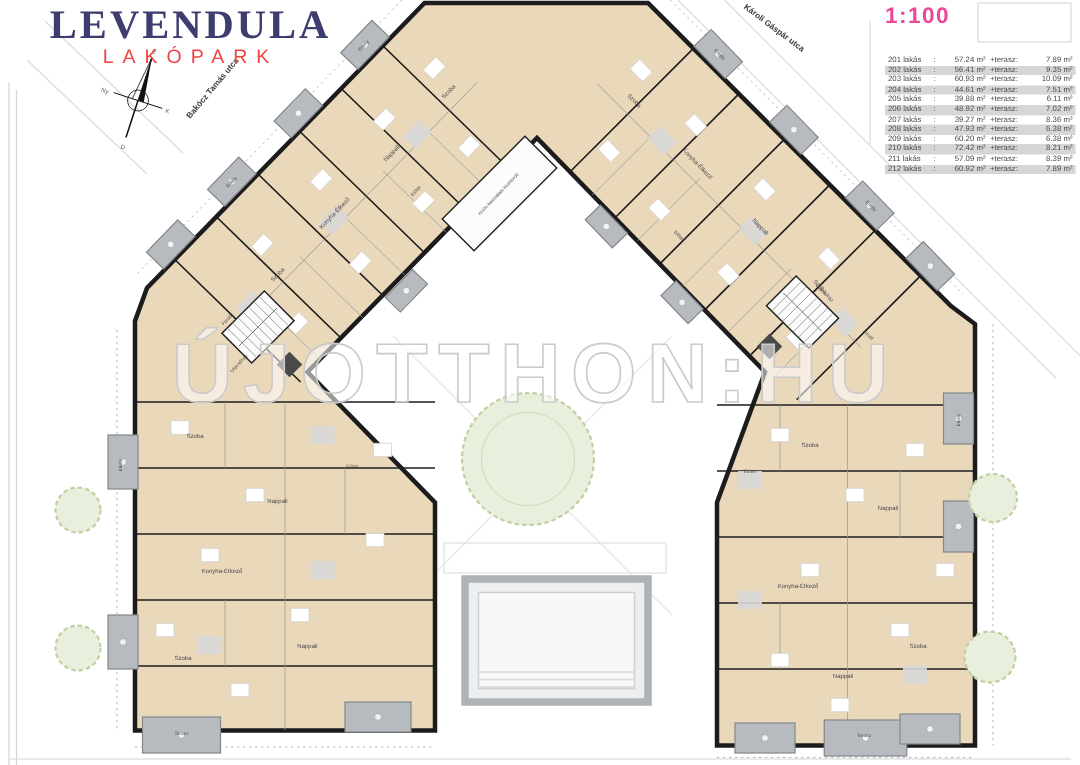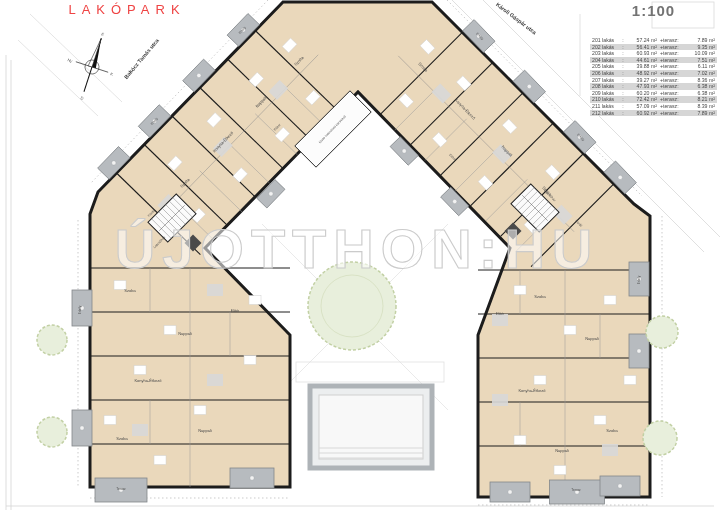--- a/index.html
+++ b/index.html
@@ -5,21 +5,21 @@
   html,body{margin:0;padding:0;background:#ffffff;}
   #root{position:relative;width:720px;height:510px;background:#ffffff;overflow:hidden;
         font-family:"Liberation Sans",sans-serif;}
   #plan{position:absolute;left:0;top:0;}
   .logo{position:absolute;top:2px;left:18px;width:218px;text-align:center;z-index:5;}
   .logo-name{font-family:"Liberation Serif",serif;font-weight:bold;font-size:27px;
              letter-spacing:2px;color:#3e3d6f;line-height:28px;}
   .logo-sub{font-family:"Liberation Sans",sans-serif;font-size:13px;letter-spacing:6px;
             color:#8e8e99;line-height:15px;}
   .table-panel{position:absolute;top:2px;right:3px;width:127px;z-index:5;}
-  .scale-label{font-weight:bold;font-size:15px;color:#737373;text-align:center;
+  .scale-label{font-weight:bold;font-size:15px;color:#ec4899;
                letter-spacing:1px;margin-bottom:18px;}
   .u-row{display:grid;grid-template-columns:31px 4px 35px 29px 28px;height:6.6px;
          line-height:6.6px;font-size:5.2px;color:#4a4a4a;}
   .u-row.shade{background:#d6d6d6;}
   .u-row span{white-space:nowrap;overflow:hidden;}
   .u-unit{text-align:left;padding-left:2px;}
   .u-sep{text-align:center;}
   .u-area{text-align:right;padding-right:3px;}
   .u-plus{text-align:left;}
   .u-ter{text-align:right;padding-right:2px;}
@@ -289,20 +289,21 @@
       <text x="-23" y="2" font-size="4" fill="#555" text-anchor="middle">Ny</text>
     </g>
 
     <text transform="translate(143,60) rotate(-50)" text-anchor="middle" font-size="5.5" font-weight="bold" fill="#3a3a3a">Bakócz Tamás utca</text>
     <text transform="translate(515,20) rotate(37)" text-anchor="middle" font-size="5.5" font-weight="bold" fill="#3a3a3a">Károli Gáspár utca</text>
 
     <text id="watermark" x="357" y="268" text-anchor="middle" font-size="56" font-weight="bold" letter-spacing="7" fill="rgba(255,255,255,0.55)" stroke="#cbcbcb" stroke-width="1.1">ÚJOTTHON:HU</text>
   </svg>
 
   <div class="logo">
+    <div class="logo-name" style="color: rgb(62, 61, 111);">LEVENDULA</div>
     <div class="logo-sub" style="color: #ef4444;">LAKÓPARK</div>
   </div>
 
   <div class="table-panel">
     <div class="scale-label">1:100</div>
     <div id="units-rows">
         <div class="u-row">
           <span class="u-unit">201 lakás</span>
           <span class="u-sep">:</span>
           <span class="u-area">57.24 m²</span>

